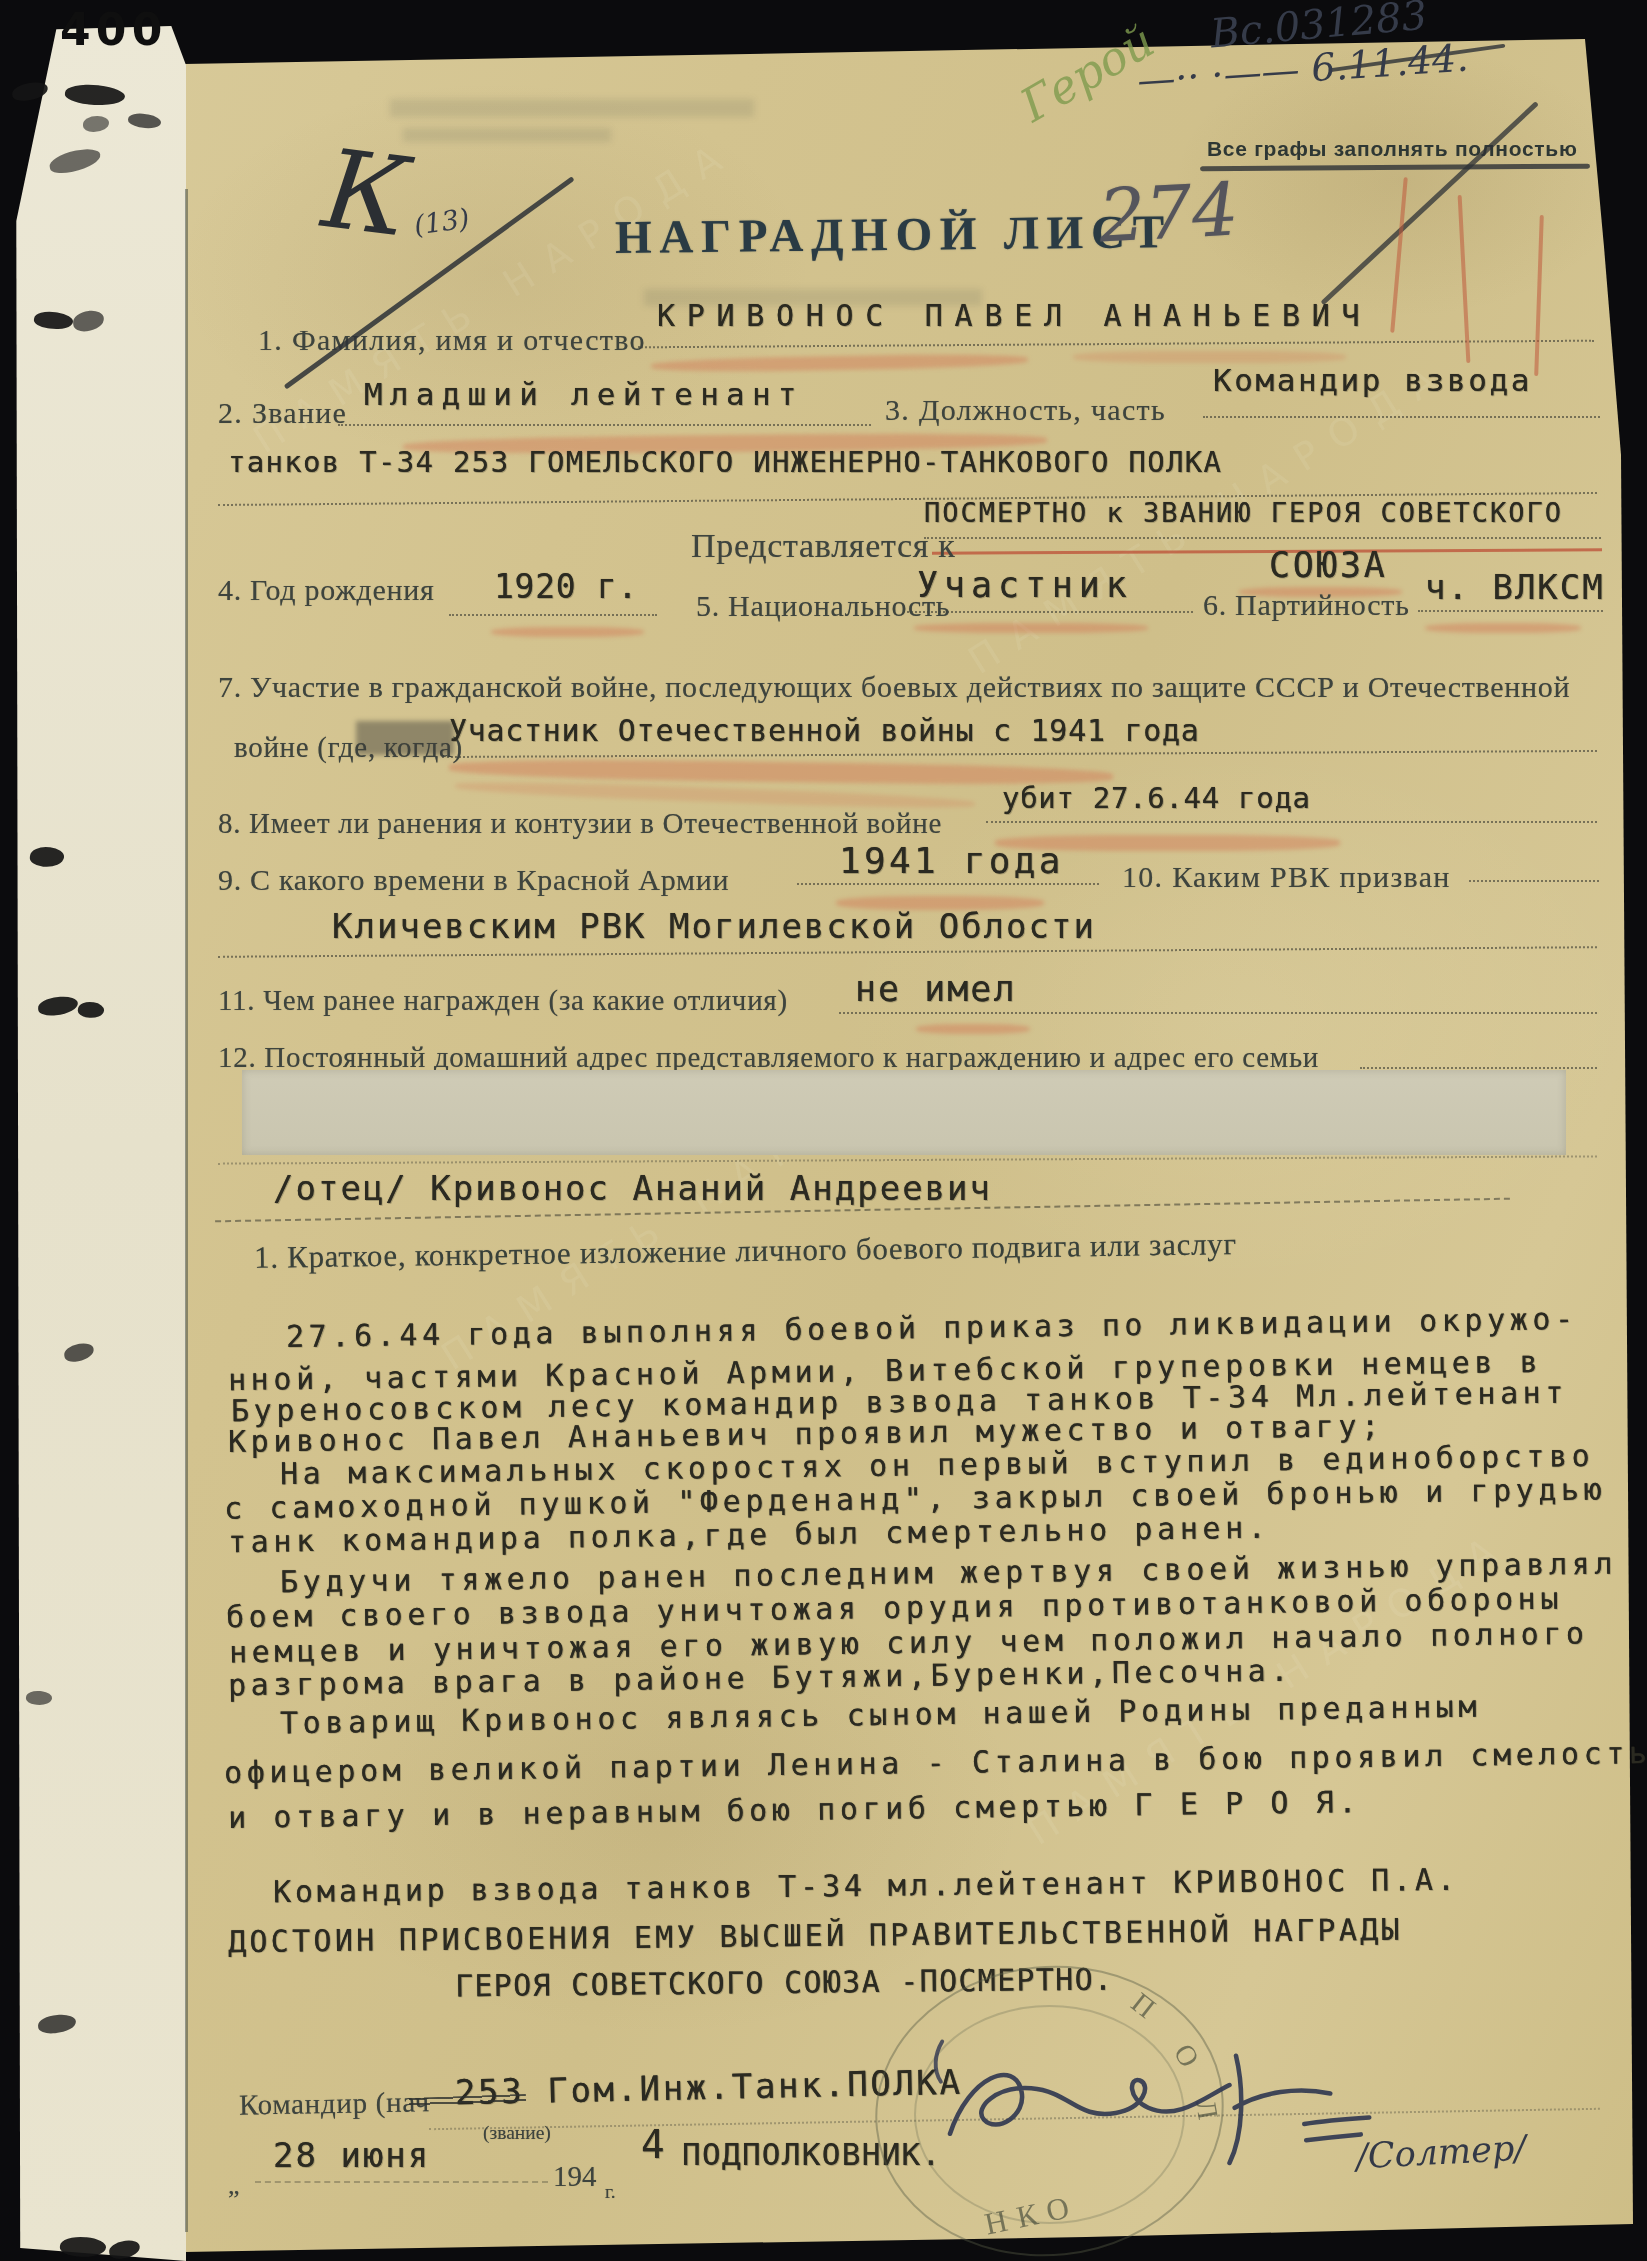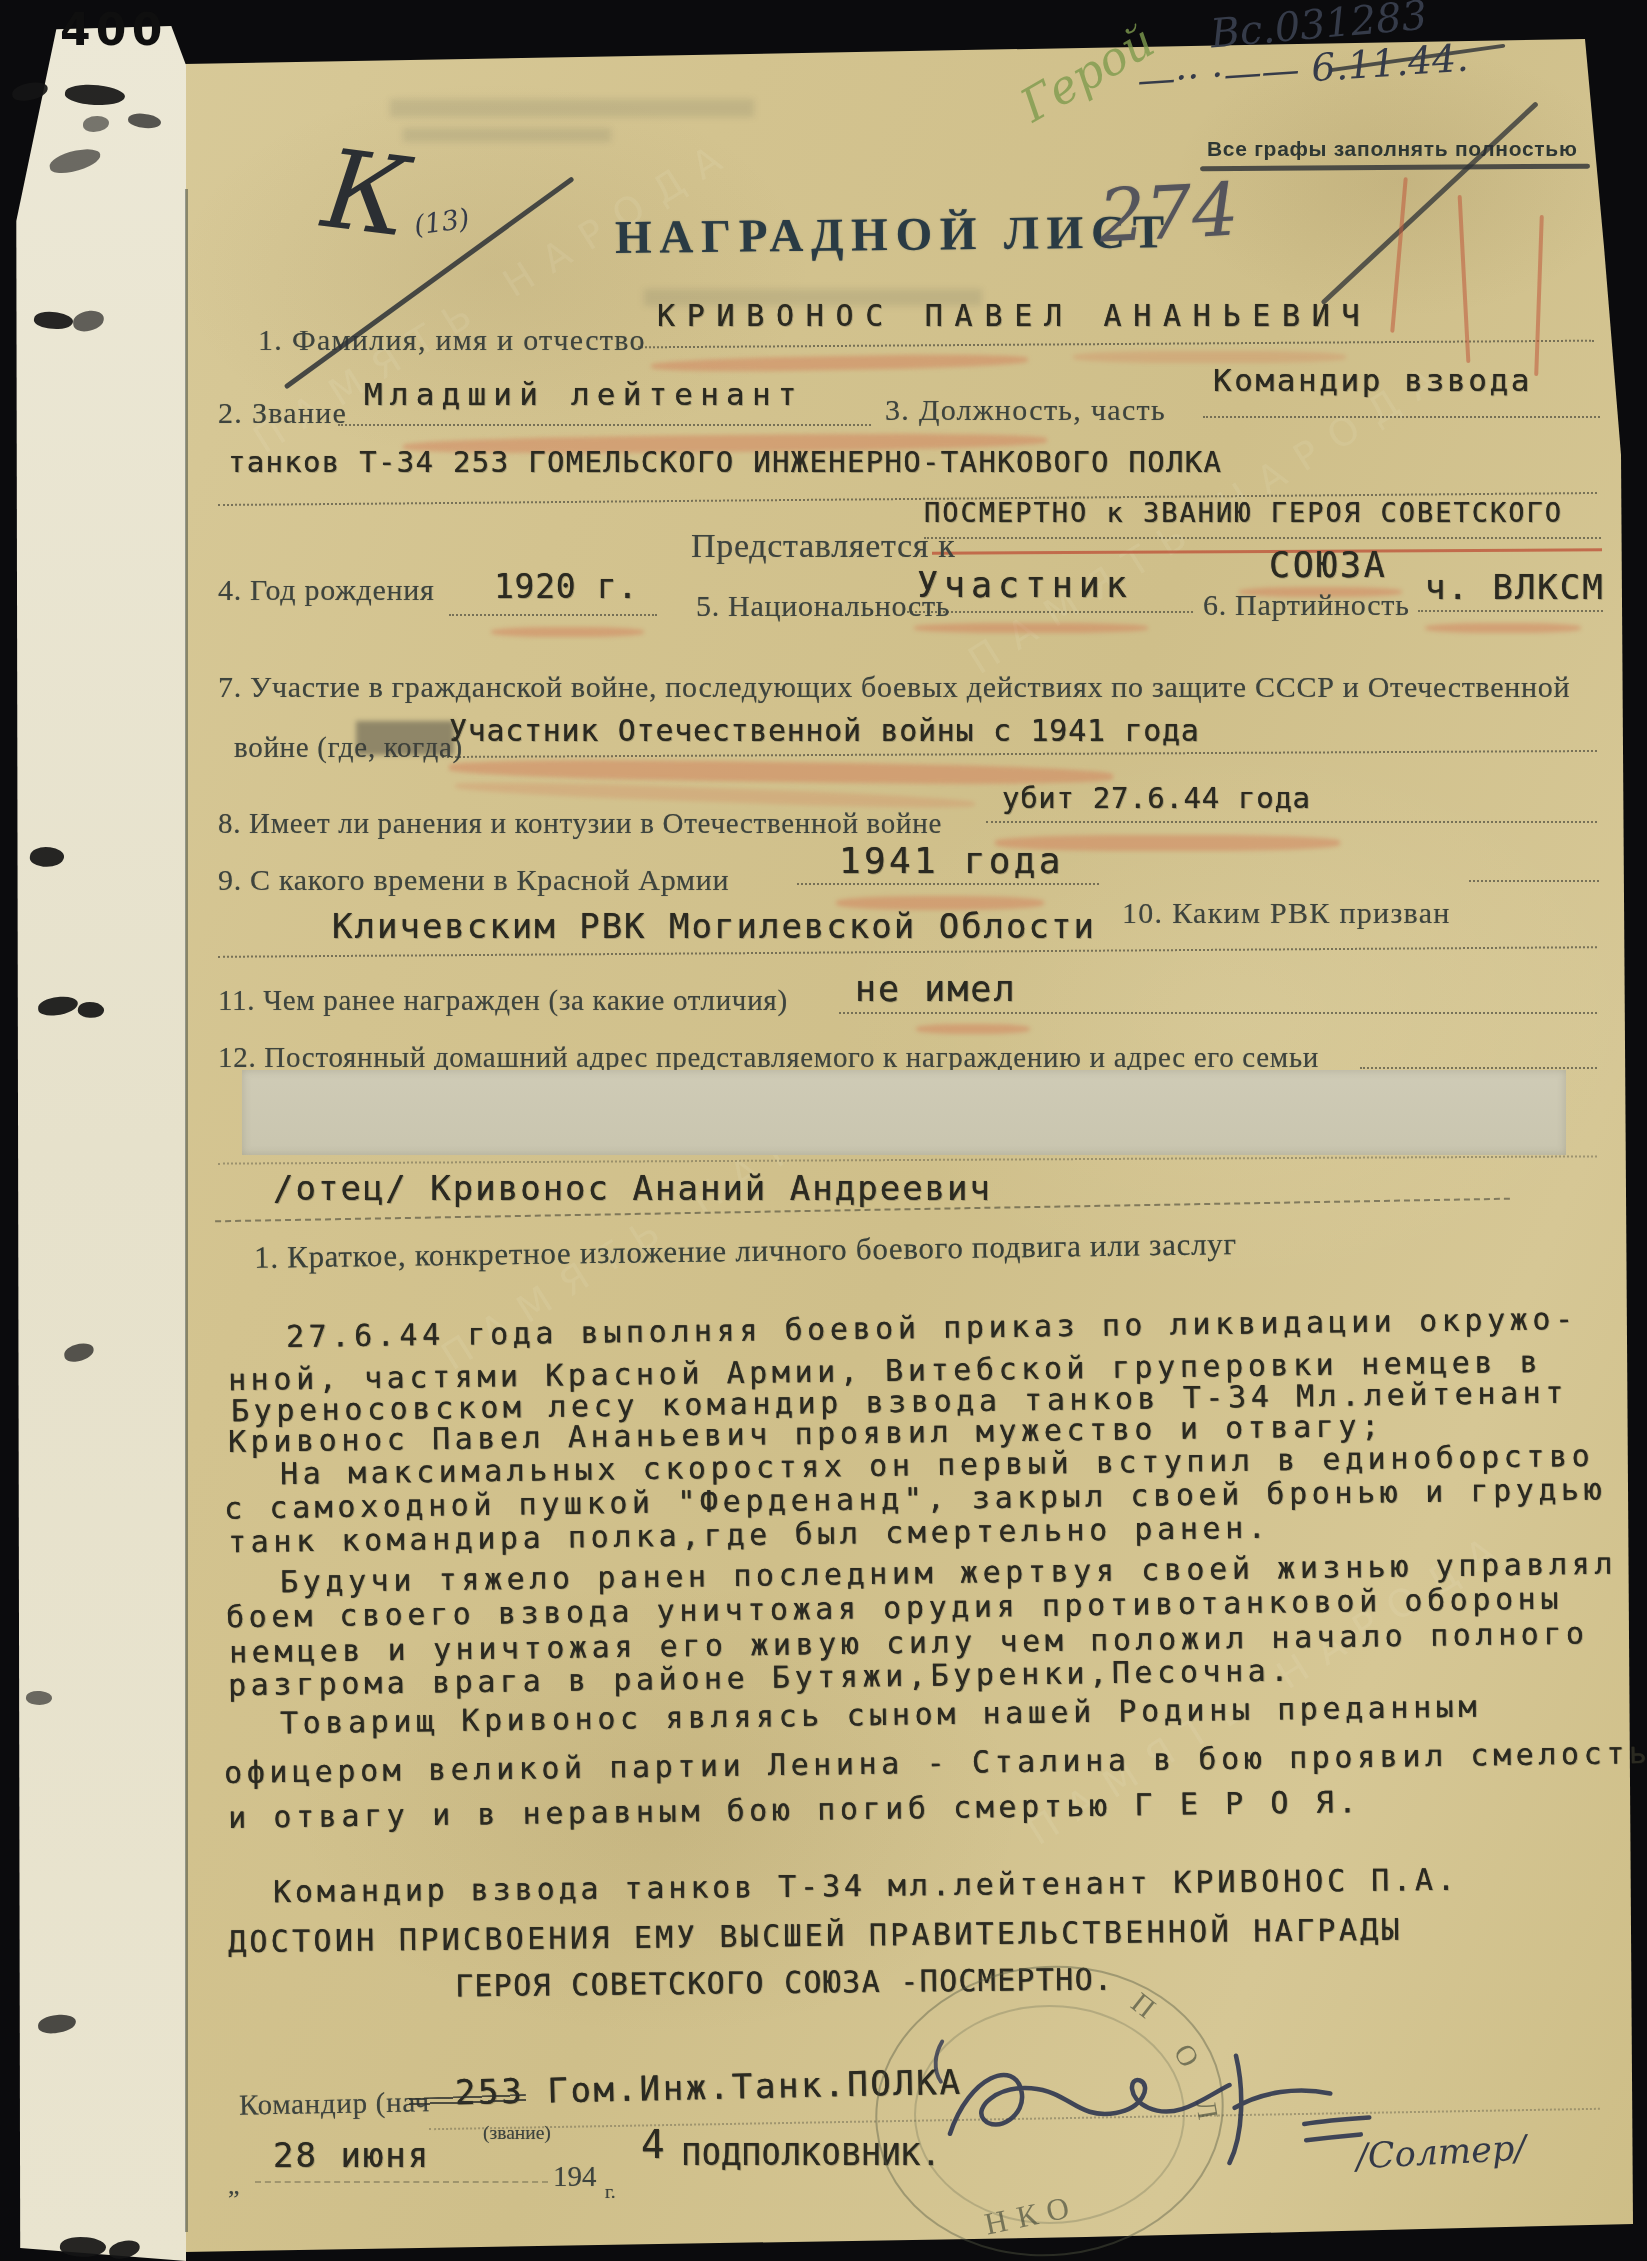--- a/index.html
+++ b/index.html
@@ -143,21 +143,21 @@
 
 <div class="abs lbl" style="left:218px;top:807px;font-size:29px;letter-spacing:0.7px;">8. Имеет ли ранения и контузии в Отечественной войне</div>
 <div class="abs typed" style="left:1002px;top:781px;font-size:29px;letter-spacing:0.7px;">убит 27.6.44 года</div>
 <div class="abs dots" style="left:986px;top:821px;width:611px;"></div>
 <div class="abs smudge" style="left:995px;top:835px;width:345px;height:15.6px;"></div>
 
 <div class="abs lbl" style="left:218px;top:863px;font-size:30px;letter-spacing:0.7px;">9. С какого времени в Красной Армии</div>
 <div class="abs typed" style="left:839px;top:840px;font-size:36px;letter-spacing:3.3px;">1941 года</div>
 <div class="abs dots" style="left:797px;top:883px;width:302px;"></div>
 <div class="abs smudge" style="left:836px;top:896px;width:208px;height:14.3px;"></div>
-<div class="abs lbl" style="left:1122px;top:860px;font-size:30px;letter-spacing:1.3px;margin-top:36px;">10. Каким РВК призван</div>
+<div class="abs lbl" style="left:1122px;top:860px;font-size:30px;letter-spacing:1.3px;">10. Каким РВК призван</div>
 <div class="abs dots" style="left:1469px;top:880px;width:130px;"></div>
 <div class="abs typed" style="left:332px;top:906px;font-size:34px;letter-spacing:2px;">Кличевским РВК Могилевской Облости</div>
 <div class="abs dots" style="left:218px;top:951px;width:1379px;transform:rotate(-.4deg);"></div>
 
 <div class="abs lbl" style="left:218px;top:984px;font-size:29px;letter-spacing:0.7px;">11. Чем ранее награжден (за какие отличия)</div>
 <div class="abs typed" style="left:855px;top:969px;font-size:35px;letter-spacing:2px;">не имел</div>
 <div class="abs dots" style="left:839px;top:1012px;width:758px;"></div>
 <div class="abs smudge" style="left:916px;top:1024px;width:114px;height:9.8px;"></div>
 
 <div class="abs lbl" style="left:218px;top:1041px;font-size:29px;letter-spacing:0.7px;">12. Постоянный домашний адрес представляемого к награждению и адрес его семьи</div>

